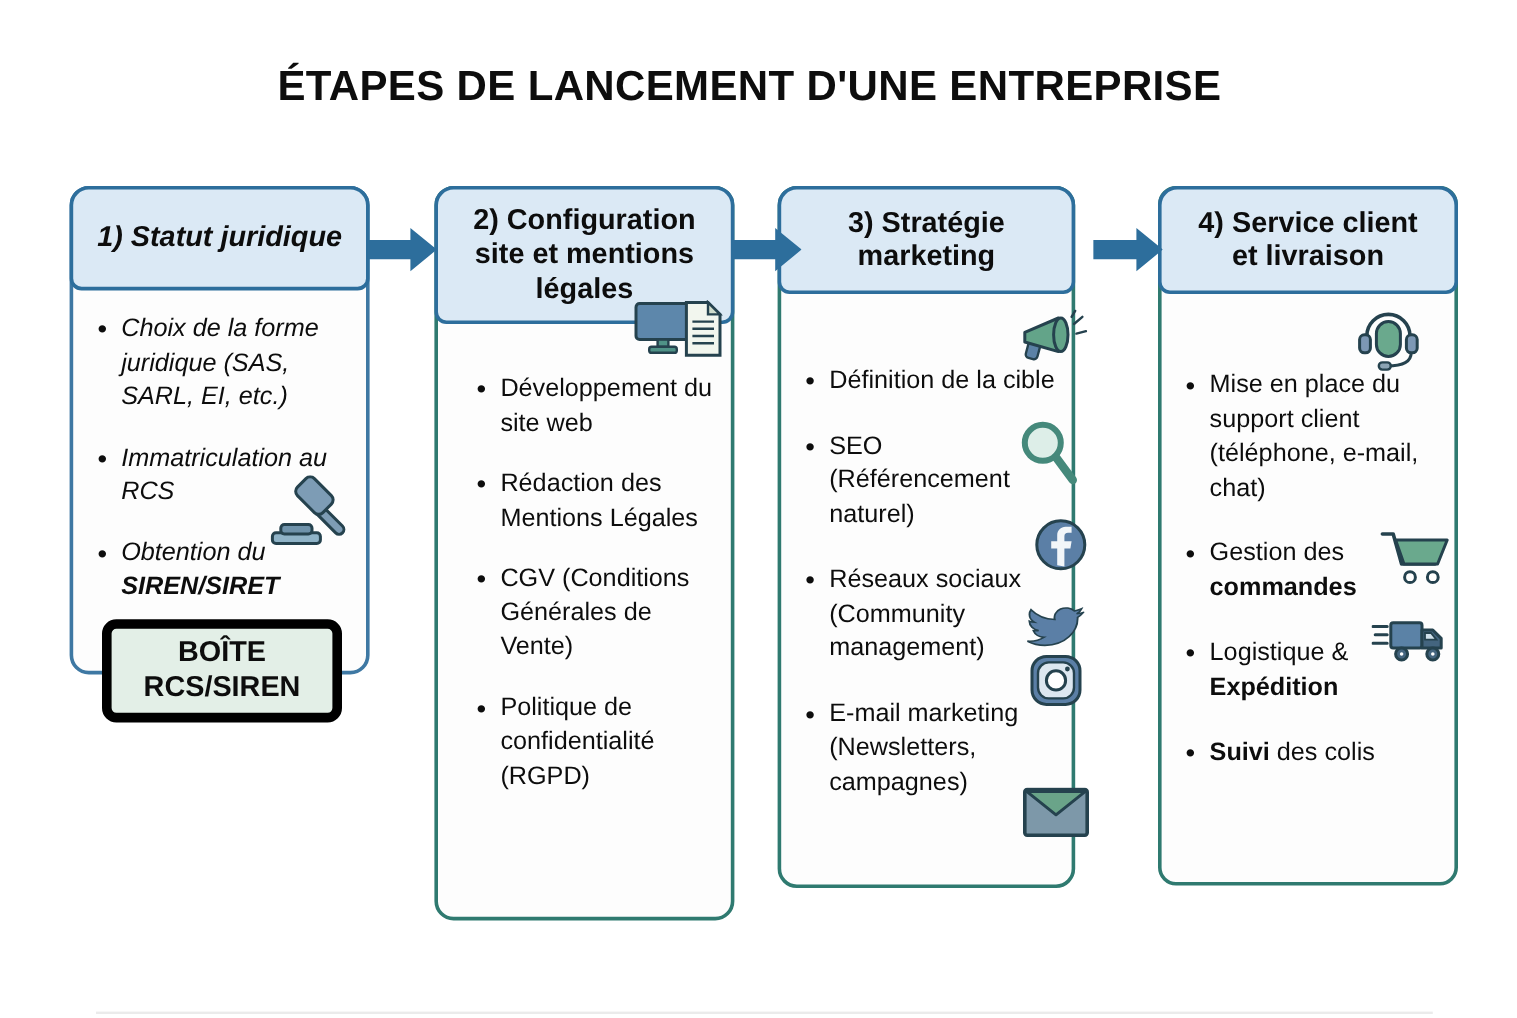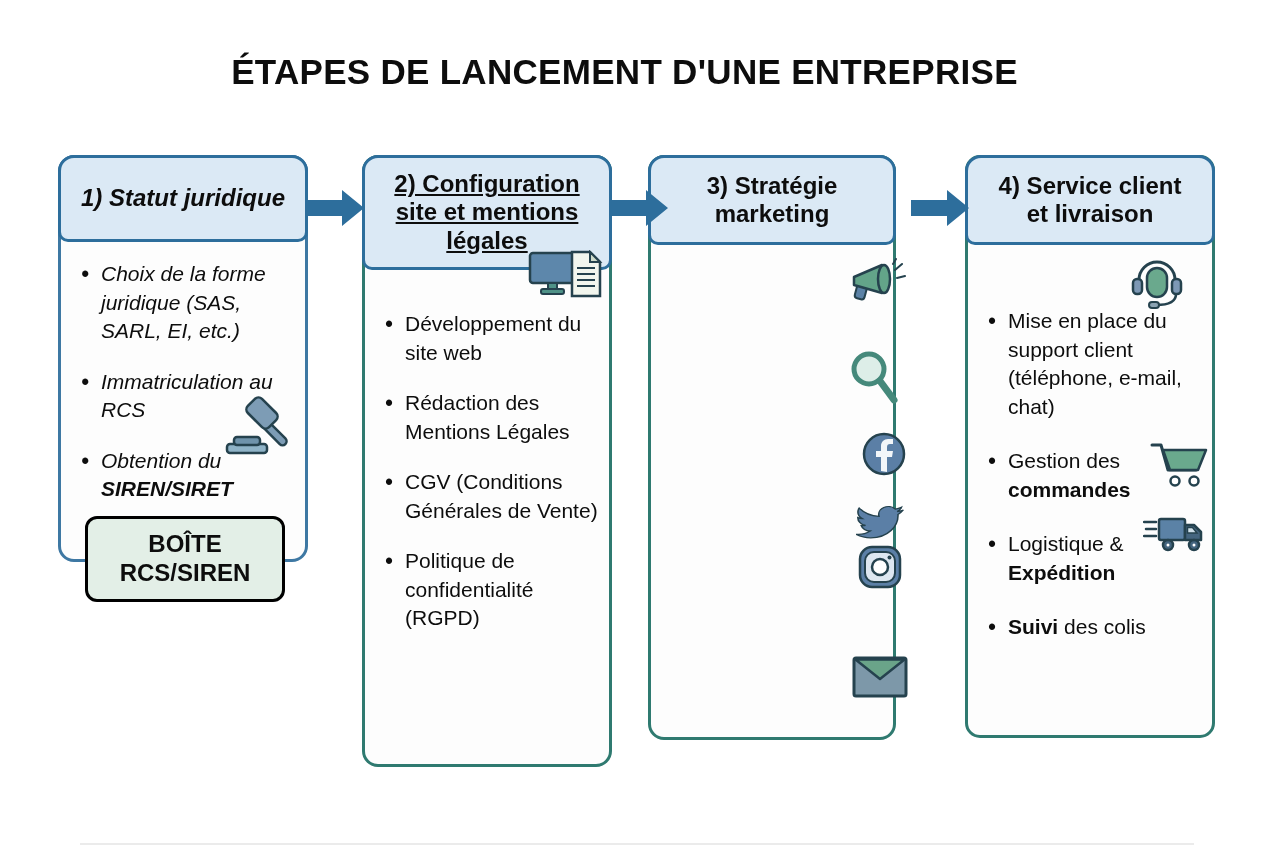--- a/index.html
+++ b/index.html
@@ -36,31 +36,31 @@
   }
   .bd li::before {
     content:"\2022"; position:absolute; left:2px; top:-1px; font-size:23px;
   }
   .bd li strong { font-weight:bold; }
   #card1 { left:58px;  top:155px; width:250px; height:407px; }
   #card2 { left:362px; top:155px; width:250px; height:612px; }
   #card3 { left:648px; top:155px; width:248px; height:585px; }
   #card4 { left:965px; top:155px; width:250px; height:583px;border-radius:15px; }
   #card1 .hdr { height:87px; }
-  #card2 .hdr { height:115px;text-decoration:underline; }
+  #card2 .hdr { height:115px; }
   #card3 .hdr { height:90px; }
   #card4 .hdr { height:90px; }
   #card1 .bd { padding-top:18px; }
-  #card2 .bd { padding-top:40px; }
+  #card2 .bd { padding-top:40px;margin-left:12px; }
   #card3 .bd { padding-top:58px; padding-right:4px; }
   #card4 .bd { padding-top:62px; }
   #card3 .bd li, #card4 .bd li { margin-bottom:26px; max-width:212px; }
   .sidebox {
     position:absolute; left:85px; top:516px; width:200px; height:86px;
-    background:#e3efe7; border:3px solid #000000; border-radius:12px;
+    background:#e3efe7; border:8px solid #000000; border-radius:12px;
     display:flex; flex-direction:column; align-items:center; justify-content:center;
     font-weight:bold; font-size:24px; line-height:1.2; text-align:center;
     color:#0d0d0d;
   }
   .arrow { position:absolute; top:188px; width:58px; height:40px; }
   #arrow1 { left:306px; } #arrow2 { left:610px; } #arrow3 { left:911px; }
   .icon { position:absolute; }
   #icon-gavel      { left:225px;  top:396px; }
   #icon-compdoc    { left:528px;  top:250px; }
   #icon-megaphone  { left:848px;  top:258px; }
@@ -113,20 +113,28 @@
         <li><span>CGV (Conditions Générales de Vente)</span></li>
         <li><span>Politique de confidentialité (RGPD)</span></li>
       </ul>
     </div>
   </div>
 
   <div class="card" id="card3">
     <div class="hdr">
       <span>3) Stratégie marketing</span>
     </div>
+    <div class="bd">
+      <ul>
+        <li><span>Définition de la cible</span></li>
+        <li><span>SEO (Référencement naturel)</span></li>
+        <li><span>Réseaux sociaux (Community management)</span></li>
+        <li><span>E-mail marketing (Newsletters, campagnes)</span></li>
+      </ul>
+    </div>
   </div>
 
   <div class="card" id="card4">
     <div class="hdr">
       <span>4) Service client et livraison</span>
     </div>
     <div class="bd">
       <ul>
         <li><span>Mise en place du support client (téléphone, e-mail, chat)</span></li>
         <li><span>Gestion des </span><strong>commandes</strong></li>

